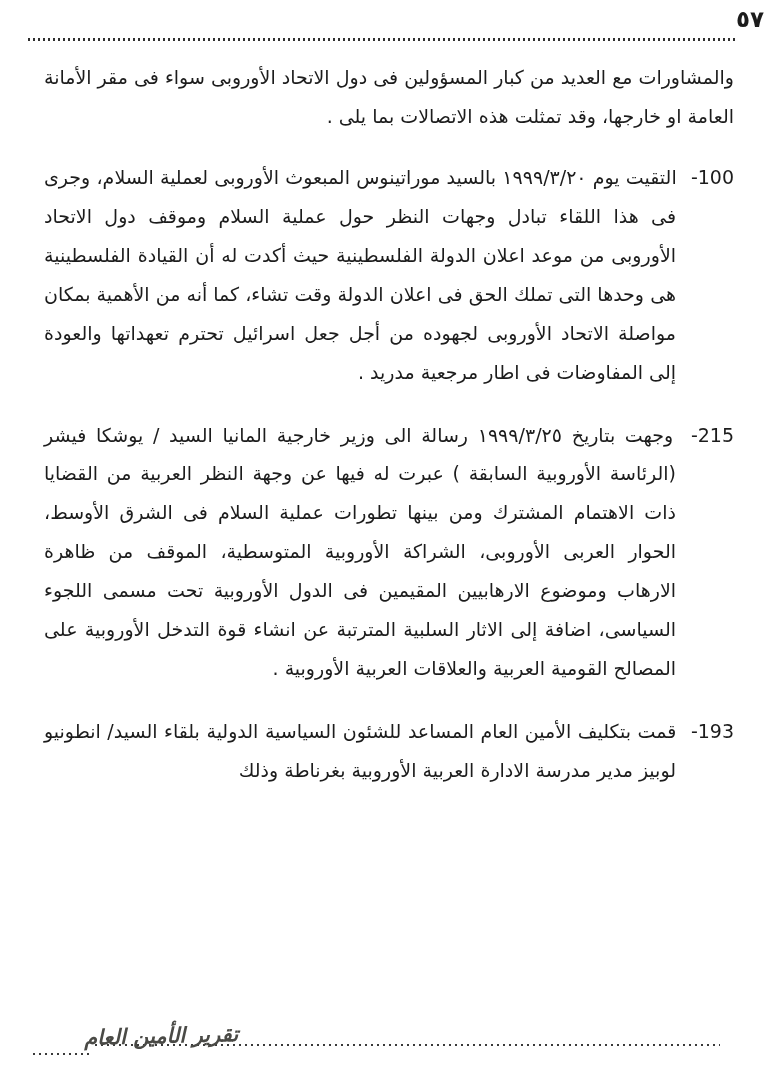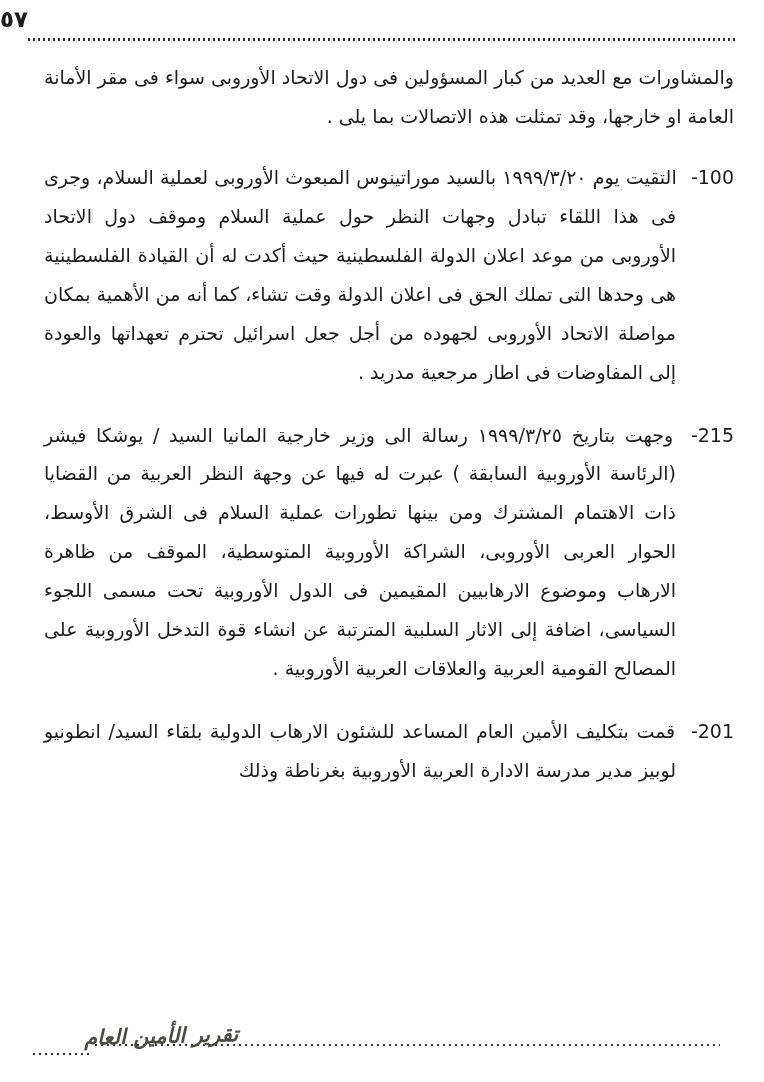--- a/index.html
+++ b/index.html
@@ -15,24 +15,25 @@
     background: #ffffff;
     color: #1c1c1c;
     font-family: "DejaVu Sans", sans-serif;
     overflow: hidden;
   }
   .page-number {
     position: absolute;
     top: 6px;
     left: 0;
     right: 0;
-    text-align: left;
+    text-align: right;
     font-size: 23px;
     font-weight: bold;
     letter-spacing: 1px;
+    padding-left: 28px;
   }
   .top-rule {
     position: absolute;
     top: 38px;
     left: 28px;
     right: 26px;
     height: 3px;
     background: repeating-linear-gradient(90deg, #2f2f2f 0 2px, transparent 2px 5px);
   }
   .content {
@@ -115,22 +116,22 @@
       <span class="item-number">100-</span>
       <span class="item-text">التقيت يوم ١٩٩٩/٣/٢٠ بالسيد موراتينوس المبعوث الأوروبى لعملية السلام، وجرى فى هذا اللقاء تبادل وجهات النظر حول عملية السلام وموقف دول الاتحاد الأوروبى من موعد اعلان الدولة الفلسطينية حيث أكدت له أن القيادة الفلسطينية هى وحدها التى تملك الحق فى اعلان الدولة وقت تشاء، كما أنه من الأهمية بمكان مواصلة الاتحاد الأوروبى لجهوده من أجل جعل اسرائيل تحترم تعهداتها والعودة إلى المفاوضات فى اطار مرجعية مدريد .</span>
     </p>
 
     <p class="item">
       <span class="item-number">215-</span>
       <span class="item-text">وجهت بتاريخ ١٩٩٩/٣/٢٥ رسالة الى وزير خارجية المانيا السيد / يوشكا فيشر (الرئاسة الأوروبية السابقة ) عبرت له فيها عن وجهة النظر العربية من القضايا ذات الاهتمام المشترك ومن بينها تطورات عملية السلام فى الشرق الأوسط، الحوار العربى الأوروبى، الشراكة الأوروبية المتوسطية، الموقف من ظاهرة الارهاب وموضوع الارهابيين المقيمين فى الدول الأوروبية تحت مسمى اللجوء السياسى، اضافة إلى الاثار السلبية المترتبة عن انشاء قوة التدخل الأوروبية على المصالح القومية العربية والعلاقات العربية الأوروبية .</span>
     </p>
 
     <p class="item">
-      <span class="item-number">201-</span>
-      <span class="item-text">قمت بتكليف الأمين العام المساعد للشئون الارهاب الدولية بلقاء السيد/ انطونيو لوبيز مدير مدرسة الادارة العربية الأوروبية بغرناطة وذلك</span>
+      <span class="item-number">193-</span>
+      <span class="item-text">قمت بتكليف الأمين العام المساعد للشئون السياسية الدولية بلقاء السيد/ انطونيو لوبيز مدير مدرسة الادارة العربية الأوروبية بغرناطة وذلك</span>
     </p>
 
   </div>
 
   <div class="footer">
     <div class="footer-rule-long"></div>
     <div class="footer-rule-short"></div>
     <div class="handwritten-note" dir="rtl">تقرير الأمين العام</div>
   </div>
 

